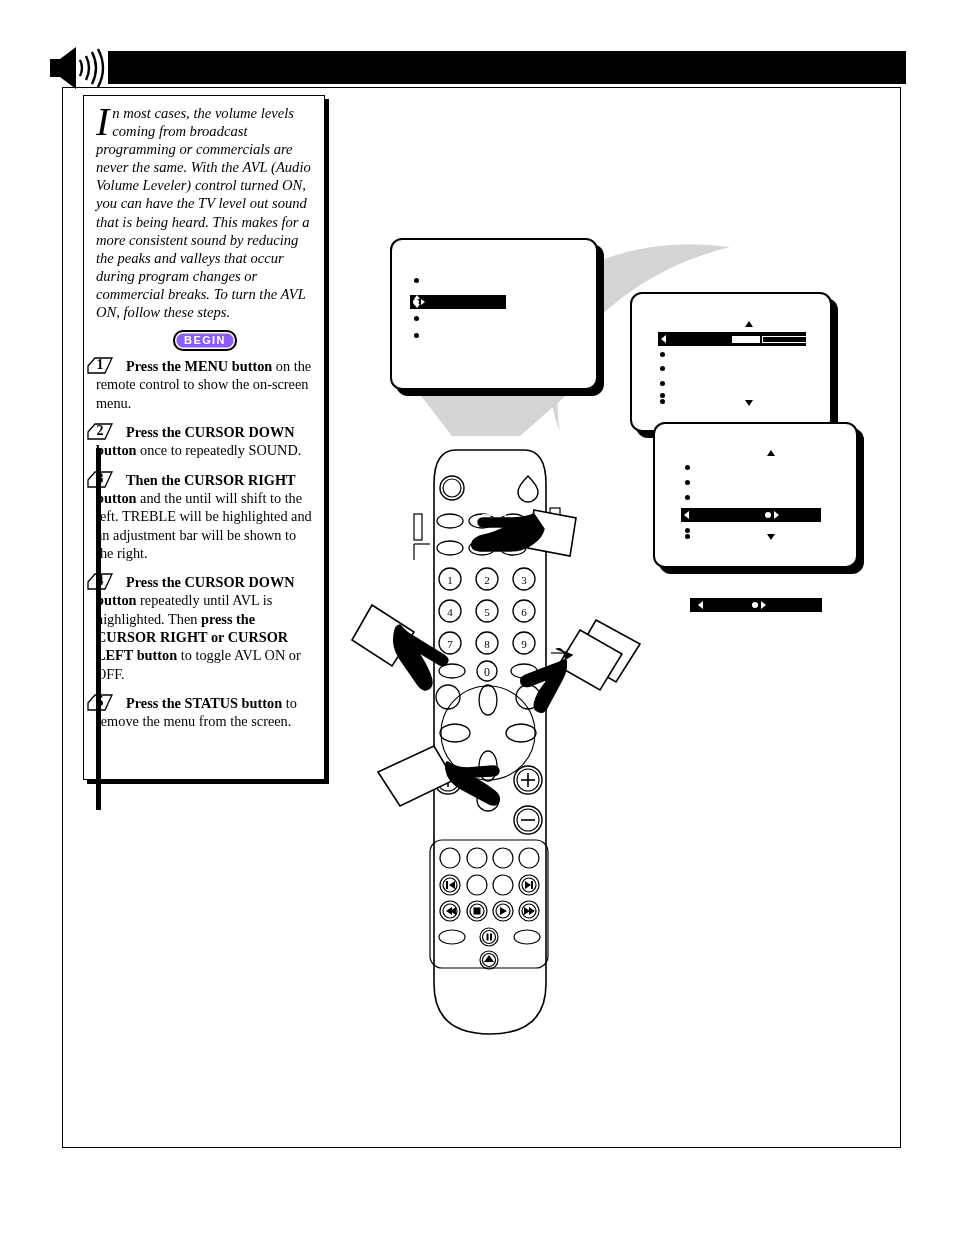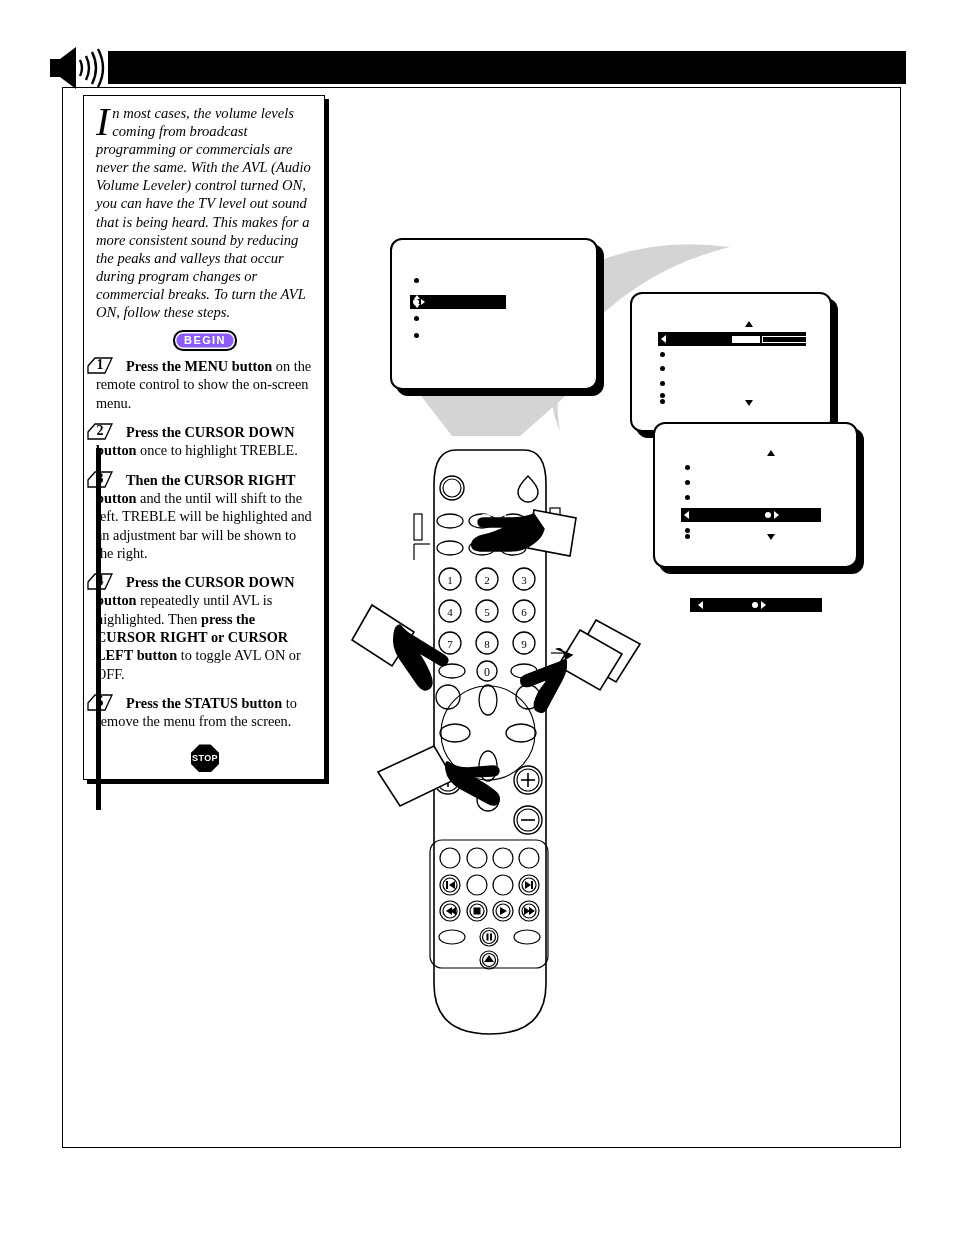--- a/index.html
+++ b/index.html
@@ -138,21 +138,21 @@
       <span class="txt"><b>Press the MENU button</b><span> on the remote control to show the on-screen menu.</span></span>
     </div>
 
     <div class="step">
       <span class="num">
         <svg width="28" height="17" viewBox="0 0 28 17">
             <polygon points="2,9 9,1 26,1 19,16 2,16" fill="none" stroke="#000" stroke-width="1.3"></polygon>
           </svg>
         <span>2</span>
       </span>
-      <span class="txt"><b>Press the CURSOR DOWN button</b><span> once to highlight TREBLE.</span></span>
+      <span class="txt"><b>Press the CURSOR DOWN button</b><span> once to repeatedly SOUND.</span></span>
     </div>
 
     <div class="step">
       <span class="num">
         <svg width="28" height="17" viewBox="0 0 28 17">
             <polygon points="2,9 9,1 26,1 19,16 2,16" fill="none" stroke="#000" stroke-width="1.3"></polygon>
           </svg>
         <span>3</span>
       </span>
       <span class="txt"><b>Then the CURSOR RIGHT button</b><span> and the until will shift to the left. TREBLE will be highlighted and an adjustment bar will be shown to the right.</span></span>
@@ -171,23 +171,20 @@
     <div class="step">
       <span class="num">
         <svg width="28" height="17" viewBox="0 0 28 17">
             <polygon points="2,9 9,1 26,1 19,16 2,16" fill="none" stroke="#000" stroke-width="1.3"></polygon>
           </svg>
         <span>5</span>
       </span>
       <span class="txt"><b>Press the STATUS button</b><span> to remove the menu from the screen.</span></span>
     </div>
 
-    <div class="stop-wrap">
-      <span class="stop-badge">STOP</span>
-    </div>
   </div>
 </div>
 
 <div class="tv-shadow" id="tv1s"></div>
 <div class="tv" id="tv1">
   <div class="m-bullet" style="left:22px;top:38px"></div>
   <div class="m-hl" style="left:18px;top:55px;width:96px">
     <span class="m-cur" style="left:1px;top:1px">
       <i class="cu"></i>
         <i class="cc"></i>

